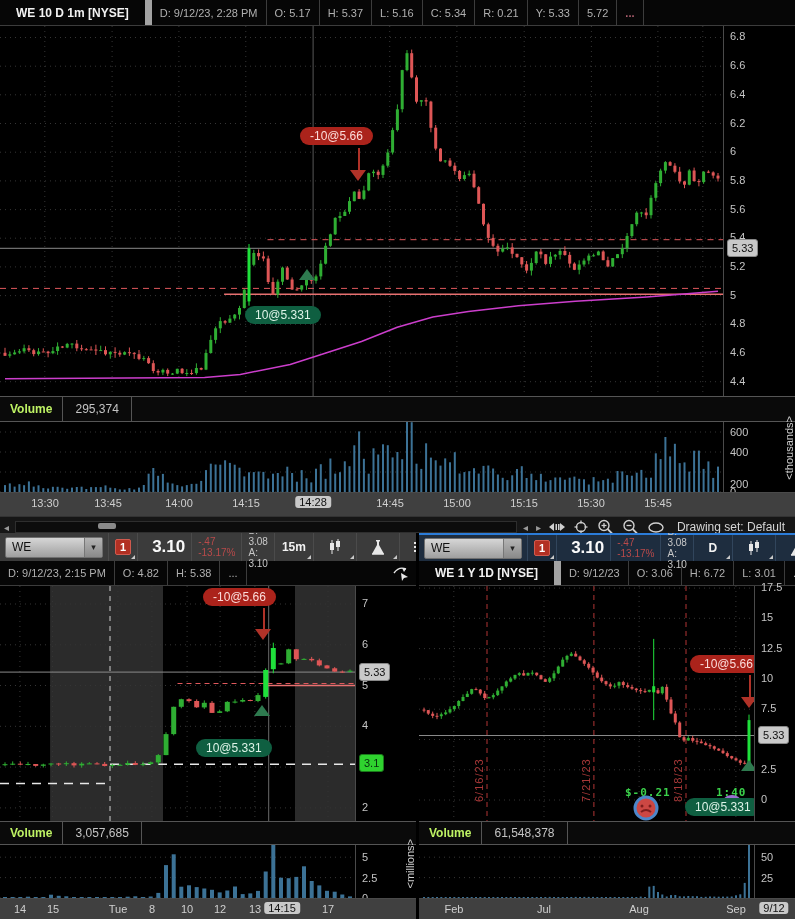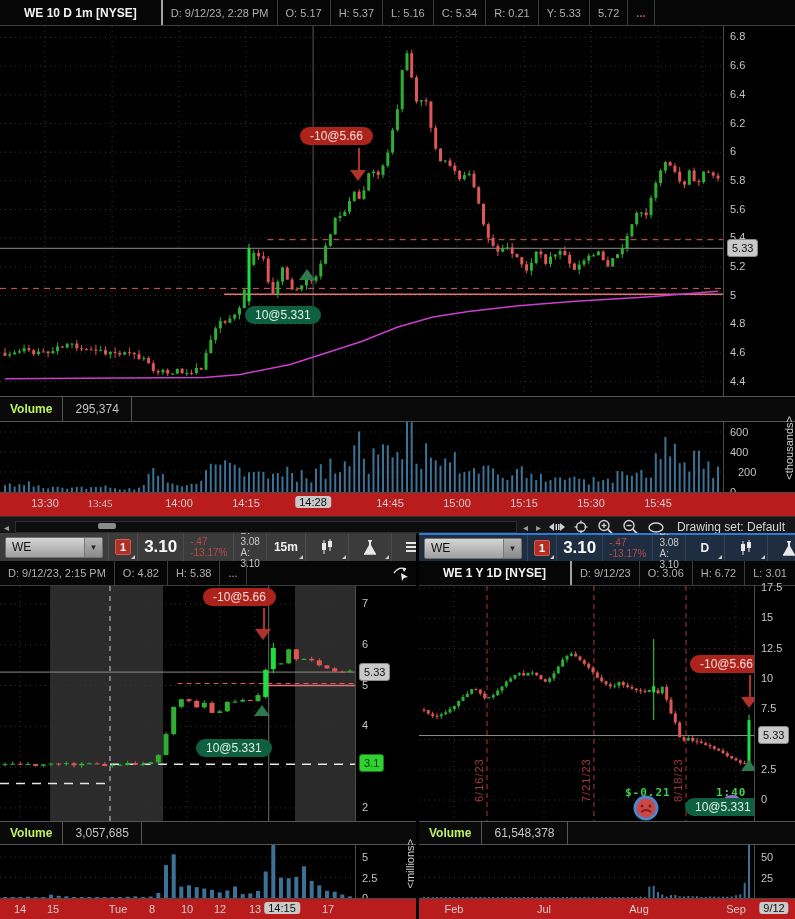--- a/index.html
+++ b/index.html
@@ -4,41 +4,41 @@
 <style>
   html,body{margin:0;padding:0;background:#000;}
   #root{position:relative;width:795px;height:919px;background:#000;overflow:hidden;
         font-family:"Liberation Sans",sans-serif;color:#c8c8c8;-webkit-user-select:none;}
   section{position:absolute;overflow:hidden;}
   #top-panel{left:0;top:0;width:795px;height:533px;}
   #bl{left:0;top:533px;width:416px;height:386px;}
   #br{left:419px;top:533px;width:376px;height:386px;box-shadow:inset 0 2px 0 #2b7cd9;}
   
   .chead{display:flex;align-items:stretch;height:25px;background:#060606;border-bottom:1px solid #3c3c3c;font-size:11px;color:#b0b0b0;white-space:nowrap;overflow:hidden;}
-  .chead .ctitle{color:#f2f2f2;font-weight:bold;font-size:12px;padding:0 24px;display:flex;align-items:center;border-right:2px solid #a3a3a3;}
+  .chead .ctitle{color:#f2f2f2;font-weight:bold;font-size:12px;padding:0 16px;display:flex;align-items:center;border-right:7px solid #a3a3a3;}
   .chead .ccell{display:flex;align-items:center;padding:0 8px;border-right:1px solid #3c3c3c;}
   .chead .more{color:#b06070;font-weight:bold;}
   .chead .hicon{margin-left:auto;display:flex;align-items:center;padding:0 6px;}
   #bl .chead,#br .chead{height:24px;}
   
   .crow{display:flex;position:relative;}
   .chart-wrap{position:relative;overflow:hidden;background:#000;}
   .chart-wrap svg{display:block;width:100%;height:100%;}
   .paxis{position:relative;border-left:1px solid #4a4a4a;font-size:11px;color:#c4c4c4;overflow:visible;}
   .paxis .tick{position:absolute;left:6px;}
   .pbadge{position:absolute;left:3px;padding:0 4px;border-radius:3px;font-size:11px;line-height:16px;}
   .pbadge.gray{background:#c9c9c9;color:#111;border:1px solid #888;}
   .pbadge.green{background:#2fd32f;color:#06300d;border:1px solid #1a7a1a;}
   
   .vhead{display:flex;align-items:stretch;border-top:1px solid #555;border-bottom:1px solid #555;background:#0a0a0a;font-size:12px;}
   .vhead .vlabel{color:#bef264;font-weight:bold;padding:2px 10px;border-right:1px solid #555;display:flex;align-items:center;}
   .vhead .vvalue{color:#c4c4c4;padding:2px 12px;border-right:1px solid #555;display:flex;align-items:center;}
   .unit{position:absolute;right:0px;top:-6px;writing-mode:vertical-rl;transform:rotate(180deg);font-size:11px;color:#cfcfcf;}
   
-  .taxis-row{position:relative;border-top:1px solid #4a4a4a;background:#b91c1c;}
+  .taxis-row{position:relative;border-top:1px solid #4a4a4a;background:#404040;}
   .taxis{position:relative;height:100%;}
   .tlab{position:absolute;top:4px;transform:translateX(-50%);font-size:11px;color:#cfcfcf;white-space:nowrap;}
   .tbadge{background:#c9c9c9;color:#111;border-radius:3px;padding:0 4px;top:3px;}
   
   .scroll-row{display:flex;align-items:center;height:20px;background:#161616;border-top:1px solid #333;padding:0 2px;gap:4px;}
   .sb-arrow{color:#9a9a9a;font-size:10px;padding:0 2px;cursor:pointer;}
   .sb-track{flex:1;height:10px;background:#0c0c0c;border:1px solid #2e2e2e;position:relative;}
   .sb-thumb{position:absolute;left:82px;top:1px;width:18px;height:6px;background:#8a8a8a;border-radius:2px;}
   .sicon{display:flex;align-items:center;padding:0 2px;cursor:pointer;}
   .drawing-set{font-size:12px;color:#d6d6d6;padding:0 8px 0 6px;}
@@ -47,21 +47,21 @@
   #bl .tbar{background:#3b3b3b;}
   #br .tbar{background:#1e2d3f;margin-top:2px;height:26px;}
   .tcell{display:flex;align-items:center;padding:0 6px;position:relative;}
   #bl .tcell{border-right:1px solid #4b4b4b;}
   #br .tcell{border-right:1px solid #31455c;}
   .corner:after{content:"";position:absolute;right:2px;bottom:2px;width:0;height:0;border-left:4px solid transparent;border-bottom:4px solid #c9c9c9;}
   .sym-dd{display:flex;align-items:center;background:linear-gradient(#d6d6d6,#9f9f9f);border:1px solid #6f6f6f;border-radius:2px;height:19px;width:96px;margin:0 2px;}
   .sym-dd .sym{color:#111;font-size:12px;padding:0 6px;flex:1;}
   .sym-dd .dd{width:17px;height:100%;background:linear-gradient(#b5b5b5,#8a8a8a);border-left:1px solid #777;color:#222;font-size:9px;display:flex;align-items:center;justify-content:center;}
   .flag{background:#b23023;color:#fff;font-weight:bold;font-size:11px;border-radius:2px;padding:1px 4px;border:1px solid #d05a4e;}
-  .bigprice{color:#fafafa;font-weight:bold;font-size:17px;}
+  .bigprice{color:#fafafa;font-weight:bold;font-size:17px;margin-left:8px;}
   .chg{display:flex;flex-direction:column;justify-content:center;line-height:11px;font-size:10px;color:#b84a4a;}
   .ba{display:flex;flex-direction:column;justify-content:center;line-height:11px;font-size:10px;color:#c8c8c8;}
   .tf{color:#f2f2f2;font-weight:bold;font-size:12px;justify-content:center;min-width:26px;}
   .ticon{justify-content:center;min-width:30px;}
   .menu-cell{margin-left:auto;}
   
   .overlay{position:absolute;left:0;top:0;right:0;bottom:0;pointer-events:none;overflow:visible;}
   .bubble{position:absolute;font-size:12px;padding:2px 10px;border-radius:11px;white-space:nowrap;pointer-events:auto;}
   .bubble.red{background:#ab231b;color:#fbdcda;}
   .bubble.green{background:#0f5f41;color:#ddf3e7;}
@@ -611,28 +611,28 @@
             <rect x="702.6" y="46.9" width="2" height="23.1" fill="#3c7296"></rect>
             <rect x="707.4" y="39.4" width="2" height="30.6" fill="#3c7296"></rect>
             <rect x="712.2" y="55.9" width="2" height="14.1" fill="#3c7296"></rect>
             <rect x="717.0" y="44.6" width="2" height="25.4" fill="#3c7296"></rect>
           </svg>
       </div>
       <div class="paxis" id="vax1" style="width:71px;">
         <span class="unit">&lt;thousands&gt;</span>
       <span class="tick" style="top: 4px;">600</span>
           <span class="tick" style="top: 24px;">400</span>
-          <span class="tick" style="top: 44px; margin-left: 8px;">200</span>
+          <span class="tick" style="top: 56px;">200</span>
           <span class="tick" style="top: 64px;">0</span>
         </div>
     </div>
     <div class="taxis-row" style="height:23px;">
       <div class="taxis" id="tx1">
           <span class="tlab" style="left: 45px;">13:30</span>
-          <span class="tlab" style="left: 100px; font-family: Liberation Serif, serif;">13:45</span>
+          <span class="tlab" style="left: 108px;">13:45</span>
           <span class="tlab" style="left: 179px;">14:00</span>
           <span class="tlab" style="left: 246px;">14:15</span>
           <span class="tlab tbadge" style="left: 313px;">14:28</span>
           <span class="tlab" style="left: 390px;">14:45</span>
           <span class="tlab" style="left: 457px;">15:00</span>
           <span class="tlab" style="left: 524px;">15:15</span>
           <span class="tlab" style="left: 591px;">15:30</span>
           <span class="tlab" style="left: 658px;">15:45</span>
           <span class="tlab" style="left: 703px; margin-top: 45px;">15:55</span>
         </div>

